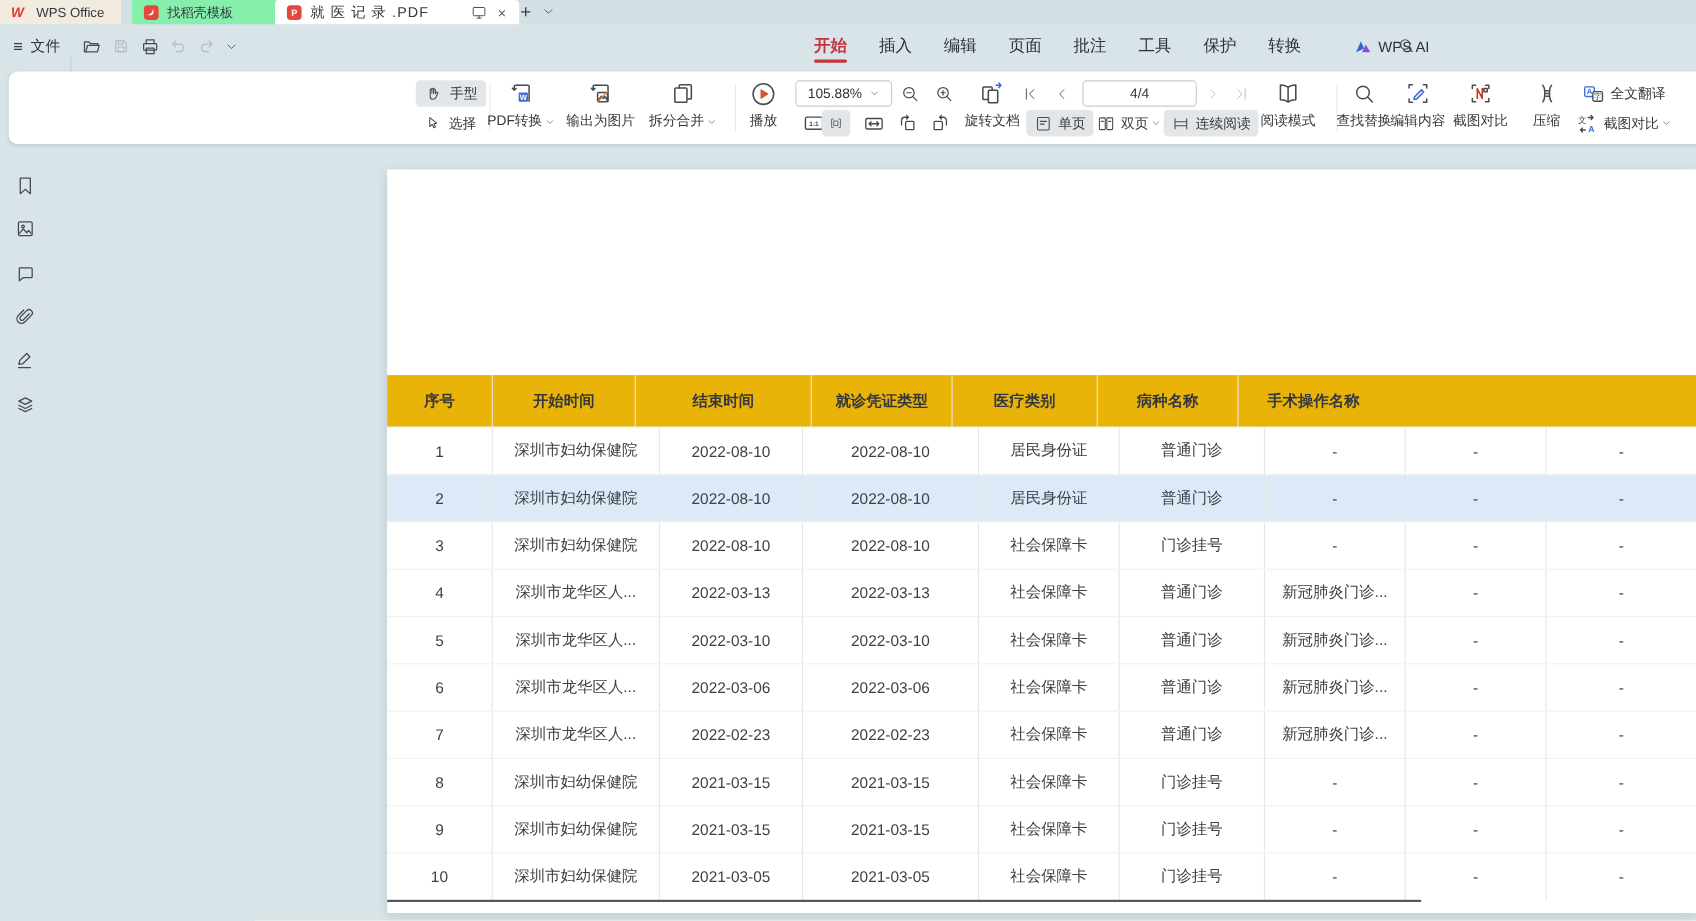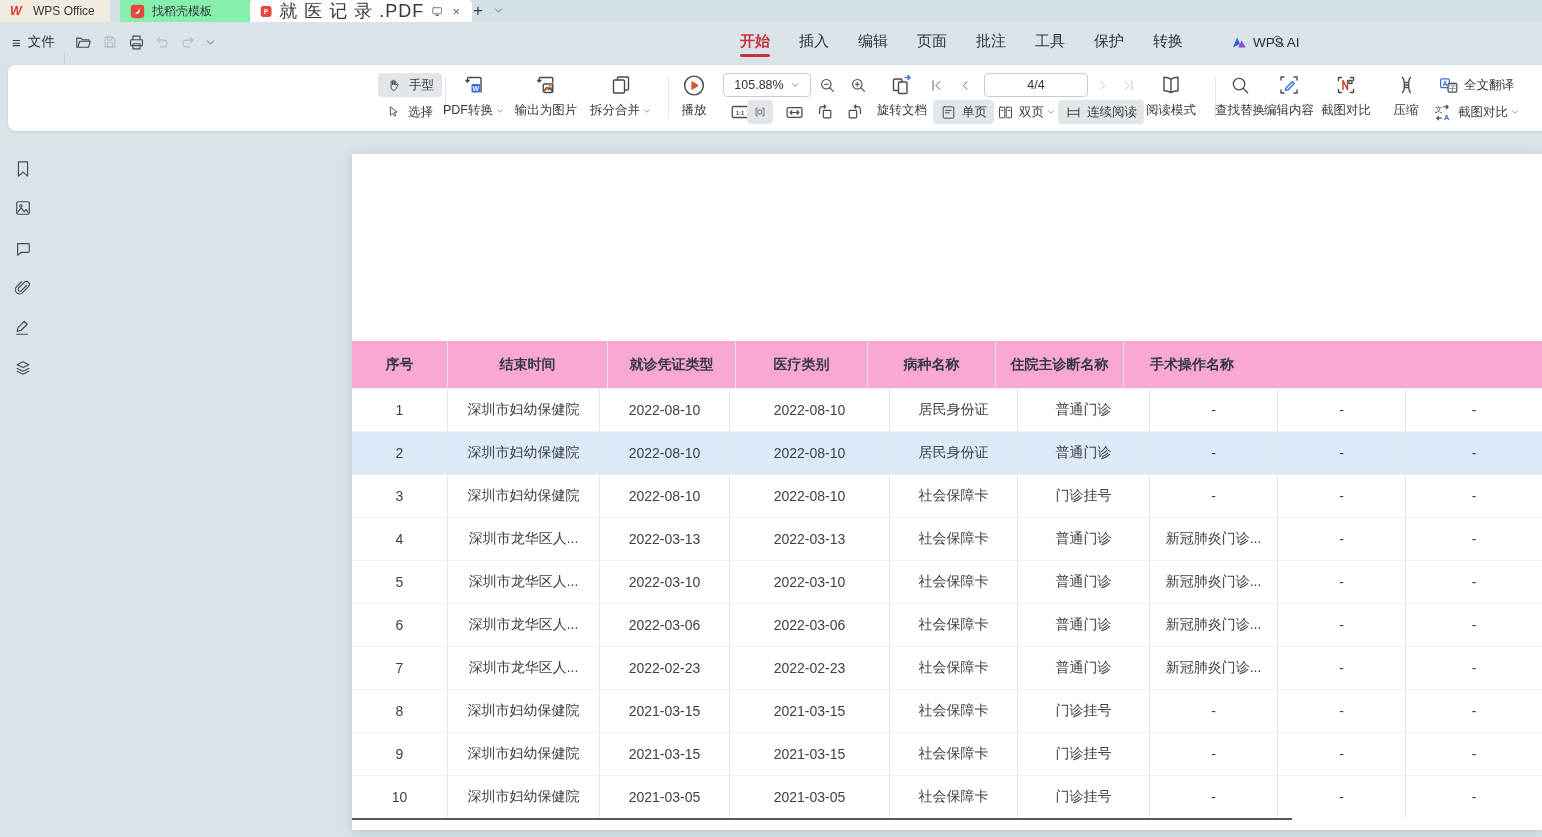--- a/index.html
+++ b/index.html
@@ -7,21 +7,21 @@
   body{position:relative;background:#d8e4e8;font-family:"Liberation Sans","DejaVu Sans",sans-serif;color:#33383c}
   svg.ic{display:block;stroke:#454b51;fill:none;stroke-width:1.4;stroke-linecap:round;stroke-linejoin:round}
   svg.ic text{stroke:none}
   svg.ic.dis{stroke:#b4bbc0}
   
   .tabbar{position:absolute;left:0;top:0;right:0;height:22px;background:#d3e0e5;display:flex;align-items:stretch}
   .tab{display:flex;align-items:center;gap:7px;padding:0 10px;font-size:12px;white-space:nowrap}
   .tab-home{width:110px;background:#f1ebe0}
   .tab-docer{width:130px;background:#86efac;margin-left:10px}
   .tab-doc{width:222px;background:#ffffff;border-radius:4px 4px 0 0;margin-left:0}
-  .doc-title{flex:1;letter-spacing:1px;font-size:18px}
+  .doc-title{flex:1;letter-spacing:1px;font-size:13px}
   .tab-close{font-size:13px;color:#5a6065;padding:0 2px}
   .plus-btn{position:absolute;left:466px;top:0;width:24px;height:22px;display:flex;align-items:center;justify-content:center;font-size:17px;color:#3b4045}
   .tabchev{position:absolute;left:492px;top:4px}
   
   .menubar{position:absolute;left:0;top:22px;right:0;height:40px}
   .file-btn{position:absolute;left:12px;top:9px;height:22px;display:flex;align-items:center;gap:7px;font-size:13.5px;color:#2e3236}
   .hamburger{font-size:15px;color:#3b4045}
   .vdiv{position:absolute;width:1px;background:#c2ced3}
   .qbtn{position:absolute;top:11px;width:22px;height:18px;display:flex;align-items:center;justify-content:center}
   .menu-items{position:absolute;left:740px;top:0;height:38px;display:flex;gap:29px;align-items:center}
@@ -40,21 +40,21 @@
   .r1i{position:absolute;top:8px;width:26px;height:24px;display:flex;align-items:center;justify-content:center;transform:translateX(-50%)}
   .r2{position:absolute;top:35px;height:24px;display:flex;align-items:center;gap:5px;padding:0 7px;border-radius:4px;font-size:12.5px;white-space:nowrap}
   .iconpill{width:26px;height:24px;display:flex;align-items:center;justify-content:center;border-radius:4px}
   .valbox{position:absolute;top:8px;height:24px;background:#fff;border:1px solid #c7cccf;border-radius:4px;display:flex;align-items:center;justify-content:center;gap:6px;font-size:12.5px;color:#2f3438}
   .tdiv{position:absolute;top:12px;height:42px;width:1px;background:#e4e7e9}
   
   .side-btn{position:absolute;left:11px;width:24px;height:24px;display:flex;align-items:center;justify-content:center}
   
   .page{position:absolute;left:352px;top:154px;width:1190px;height:676px;background:#fff;box-shadow:0 2px 10px rgba(40,60,70,.18)}
   .dtable{position:absolute;left:0;top:187px;width:1190px}
-  .thead{display:flex;height:47px;background:#f9a8d4}
+  .thead{display:flex;height:47px;background:#eab308}
   .tbody{display:flex;flex-direction:column}
   .cell{display:flex;align-items:center;justify-content:center;font-size:14px;color:#3c4147;border-right:1px solid #e3e5e7;overflow:hidden;white-space:nowrap}
   .hcell{font-weight:700;color:#35393f;font-size:14px}
   .trow{display:flex;height:43px;background:#fff;border-top:1px solid #eff1f2}
   .trow.hl{background:#dce9f6}
   .c0{width:96px}.c1{width:152px}.c2{width:130px}.c3{width:160px}.c4{width:128px}
   .c5{width:132px}.c6{width:128px}.c7{width:128px}.c8{width:136px;border-right:none}
   .bline{position:absolute;left:0;top:477px;width:940px;height:2px;background:#55585c}
 </style>
 </head>
@@ -448,25 +448,25 @@
           <path d="M5 8l7-3.5L19 8l-7 3.5z"></path>
           <path d="M5 12.5 12 16l7-3.5M5 16l7 3.5L19 16"></path>
         </svg>
     </div>
   </div>
 
   <div class="page">
     <div class="dtable">
       <div class="thead">
           <div class="cell hcell c0">序号</div>
+          <div class="cell hcell c2">开始时间</div>
           <div class="cell hcell c3">结束时间</div>
           <div class="cell hcell c4">就诊凭证类型</div>
           <div class="cell hcell c5">医疗类别</div>
           <div class="cell hcell c6">病种名称</div>
-          <div class="cell hcell c7">住院主诊断名称</div>
           <div class="cell hcell c8">手术操作名称</div>
         </div>
       <div class="tbody">
           <div class="trow">
             <div class="cell c0">1</div>
             <div class="cell c1">深圳市妇幼保健院</div>
             <div class="cell c2">2022-08-10</div>
             <div class="cell c3">2022-08-10</div>
             <div class="cell c4">居民身份证</div>
             <div class="cell c5">普通门诊</div>

